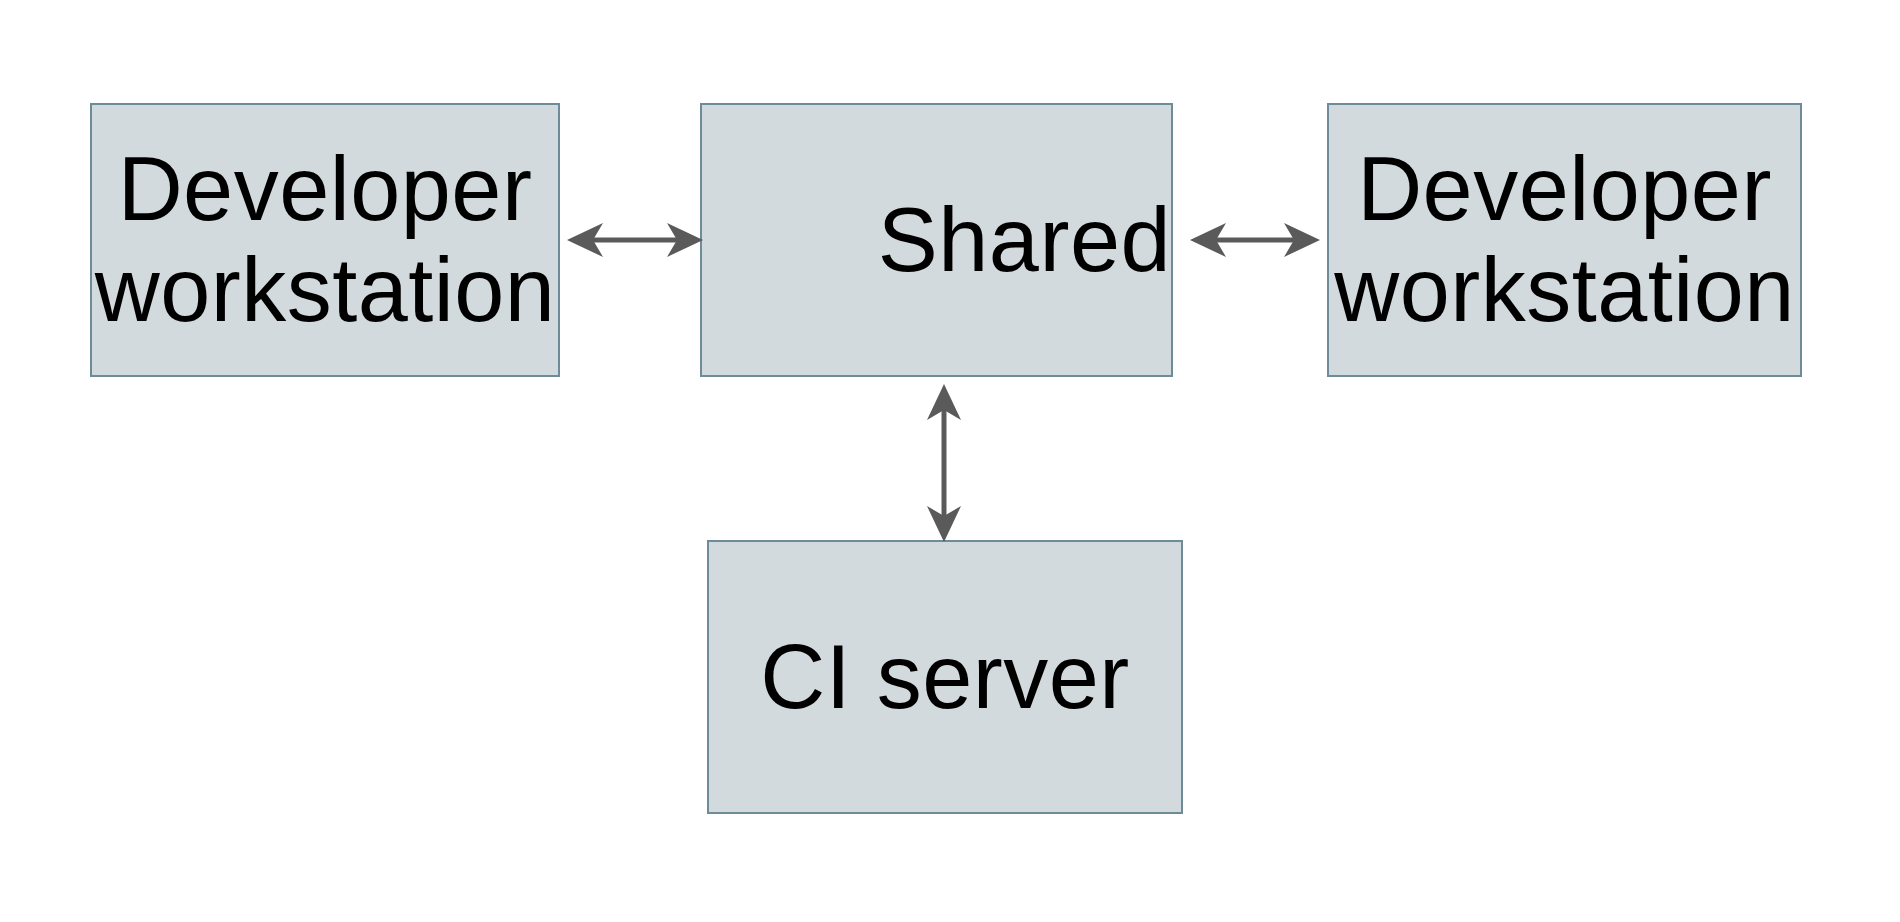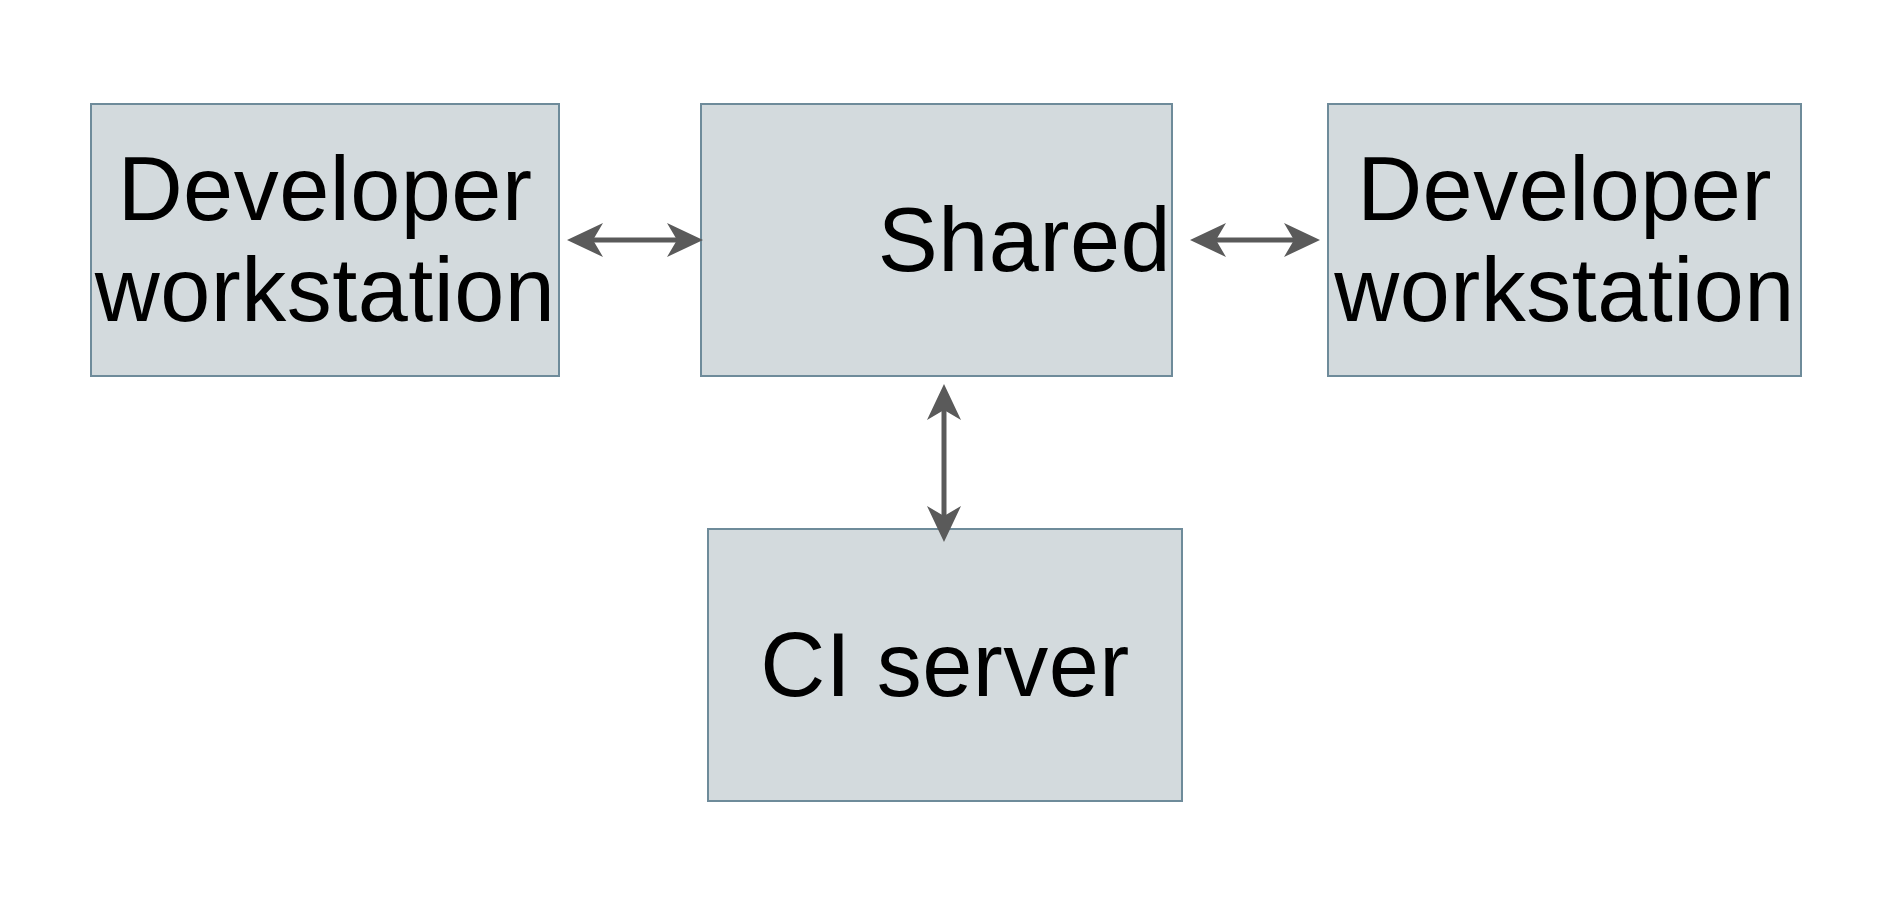--- a/index.html
+++ b/index.html
@@ -32,21 +32,21 @@
     line-height: 101px;
     letter-spacing: 0.5px;
   }
   .node .line {
     white-space: nowrap;
     display: block;
   }
   #node-dev-left   { left: 90px;   top: 103px; width: 470px; height: 274px; }
   #node-shared     { left: 700px;  top: 103px; width: 473px; height: 274px; align-items: flex-end; }
   #node-dev-right  { left: 1327px; top: 103px; width: 475px; height: 274px; }
-  #node-ci-server  { left: 707px;  top: 528px; width: 476px; height: 274px; }
+  #node-ci-server  { left: 707px;  top: 540px; width: 476px; height: 274px; }
 
   .edges-overlay {
     position: absolute;
     left: 0;
     top: 0;
     width: 1900px;
     height: 922px;
     pointer-events: none;
   }
   .edge-line {

